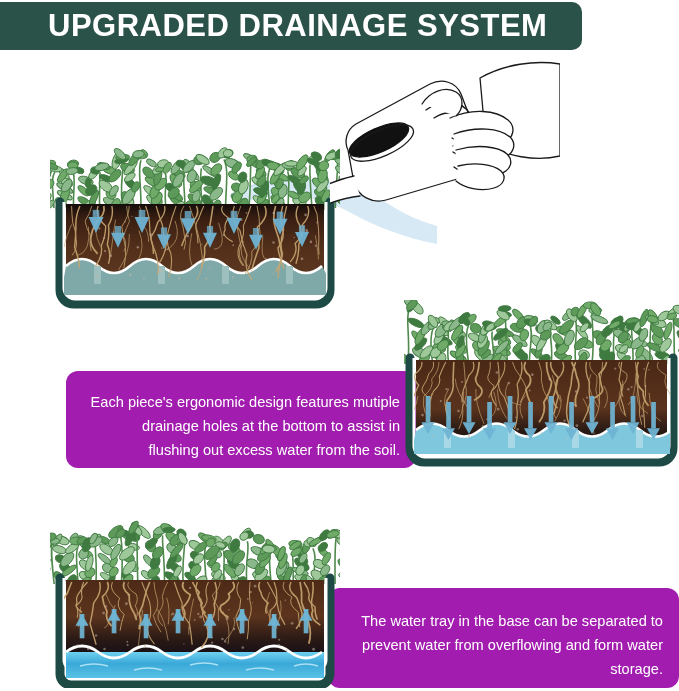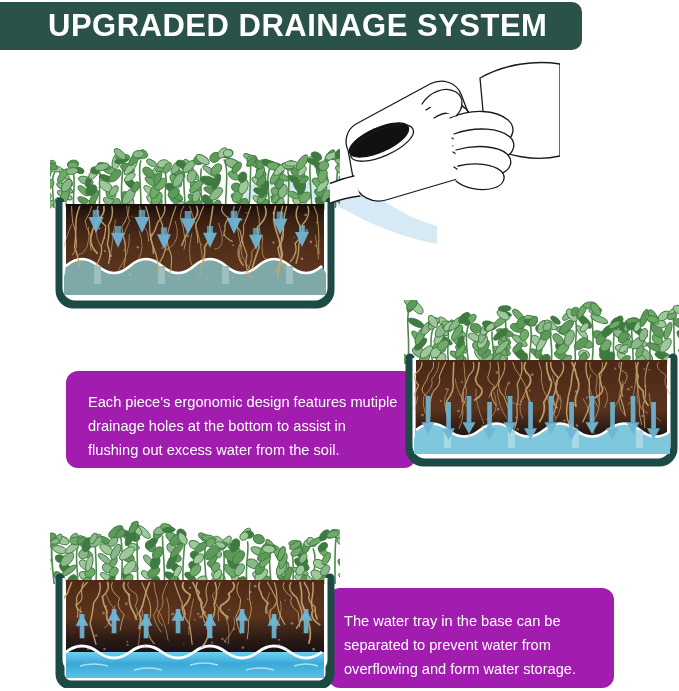--- a/index.html
+++ b/index.html
@@ -4,21 +4,21 @@
 <title>Upgraded Drainage System</title>
 <style>
   html,body{margin:0;padding:0;}
   body{
     width:679px;height:691px;
     background:#ffffff;
     font-family:"Liberation Sans","DejaVu Sans",sans-serif;
     overflow:hidden;
     position:relative;
   }
-  #stage{position:relative;width:679px;height:691px;overflow:hidden;background:#fff;}
+  #stage{position:relative;width:679px;height:691px;overflow:hidden;background:#fff;text-align:right;}
 
   
   .header-bar{
     position:absolute;left:0;top:2px;width:582px;height:48px;
     background:#2b5249;
     border-radius:0 10px 10px 0;
     display:flex;align-items:center;
   }
   .header-title{
     color:#ffffff;
@@ -34,21 +34,21 @@
   .caption{
     position:absolute;
     background:#a21caf;
     border-radius:12px;
     color:#ffffff;
     font-size:14.6px;
     line-height:24px;
     box-sizing:border-box;
   }
   #caption-1{left:66px;top:371px;width:350px;height:97px;padding:19px 16px 0 22px;z-index:3;}
-  #caption-2{left:328px;top:588px;width:286px;height:100px;padding:21px 16px 0 16px;z-index:3;border-radius:12px 12px 12px 12px;}
+  #caption-2{left:328px;top:588px;width:351px;height:100px;padding:21px 16px 0 16px;z-index:3;border-radius:12px 12px 12px 12px;}
   .caption p{margin:0;}
 
   
   .planter{position:absolute;}
   .planter .art{position:absolute;left:0;top:0;width:100%;height:100%;}
 
   #planter-1{left:50px;top:140px;width:290px;height:175px;z-index:2;}
   #planter-2{left:404px;top:300px;width:275px;height:175px;z-index:4;}
   #planter-3{left:50px;top:508px;width:290px;height:180px;z-index:4;}
 

